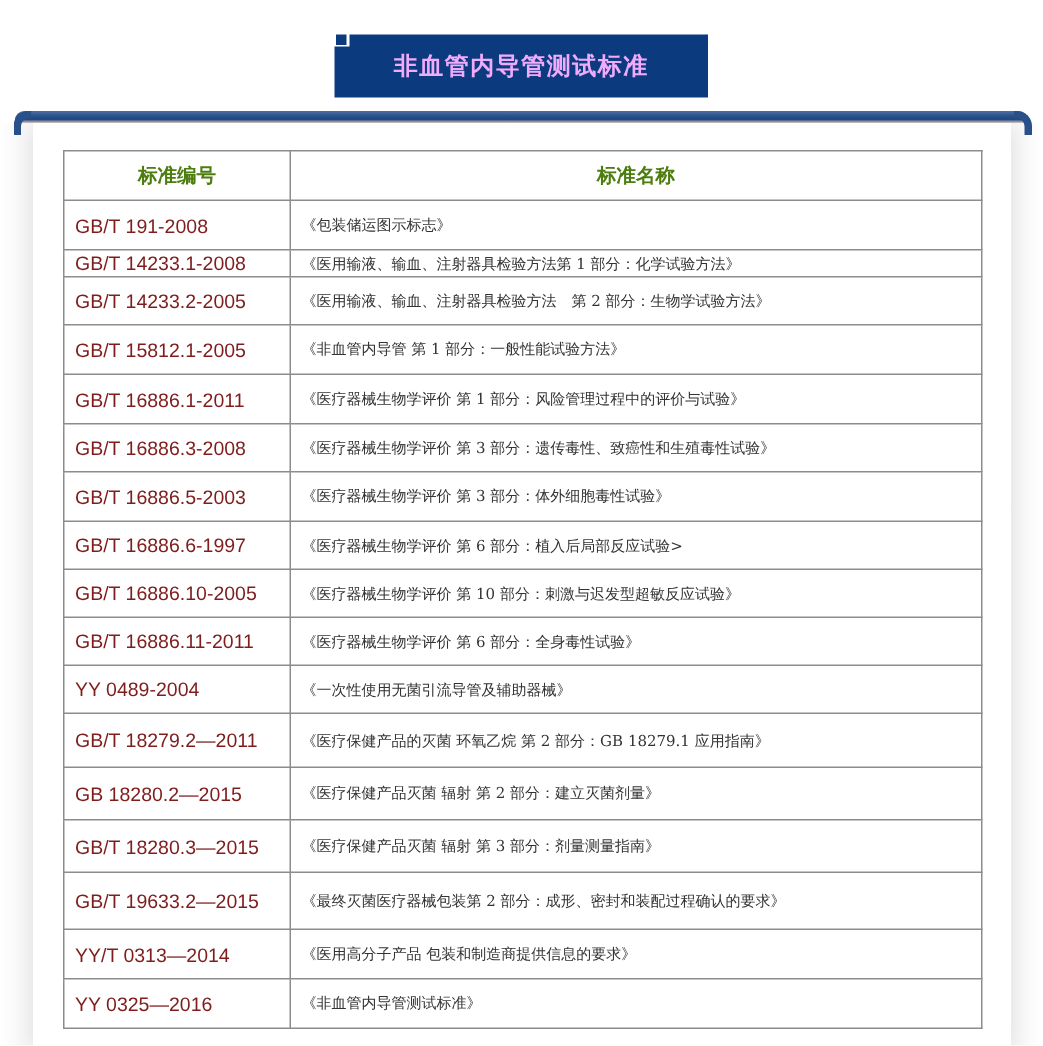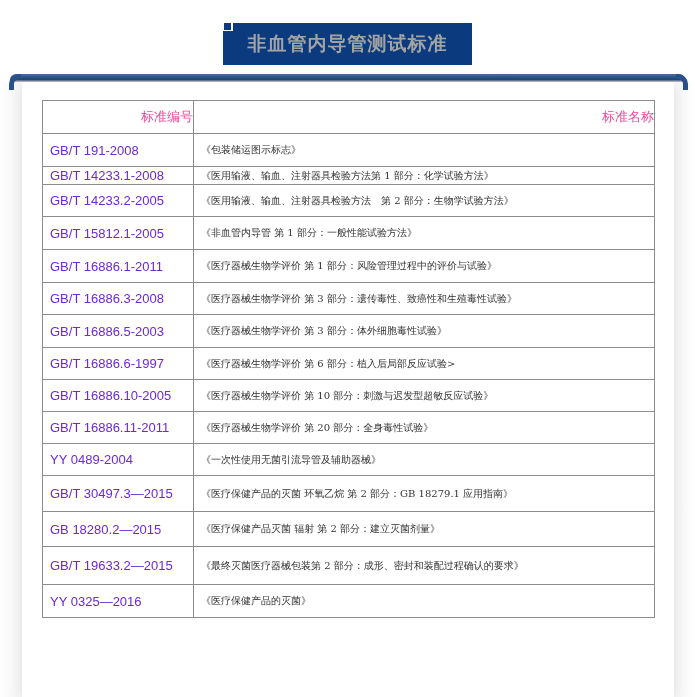--- a/index.html
+++ b/index.html
@@ -36,24 +36,24 @@
   .title-corner::after {
     content: "";
     position: absolute;
     left: 3px;
     top: 2px;
     width: 7px;
     height: 7px;
     background: #0b3a7e;
   }
   .title-text {
-    color: #a3a3a3;
+    color: #f0abfc;
     font-family: "DejaVu Serif", "Liberation Serif", serif;
     font-weight: bold;
-    font-size: 19px;
+    font-size: 16px;
     letter-spacing: 1px;
   }
   .bar {
     position: absolute;
     left: 10px;
     top: 74px;
     width: 675px;
     height: 8px;
     background: linear-gradient(to bottom, #4d6fa3 0%, #2a508a 45%, #1e4680 70%, #d8c6c0 100%);
     border-radius: 6px 6px 0 0;
@@ -110,30 +110,30 @@
     left: 42px;
     top: 100px;
     width: 612px;
     border-collapse: collapse;
     table-layout: fixed;
   }
   table.std td, table.std th {
     border: 1px solid #8c8c8c;
     padding: 0 0 0 7px;
     font-size: 13px;
-    color: #6d28d9;
+    color: #7f1d1d;
     text-align: left;
     white-space: nowrap;
     overflow: hidden;
   }
   table.std th {
     font-family: "DejaVu Serif", "Liberation Serif", serif;
-    font-weight: normal;
-    text-align: right;
-    color: #ec4899;
+    font-weight: bold;
+    text-align: center;
+    color: #4d7c0f;
     height: 32px;
     padding: 0;
   }
   table.std td.code {
     font-family: "Liberation Sans", "DejaVu Sans", sans-serif;
   }
   table.std td.name {
     font-family: "DejaVu Serif", "Liberation Serif", serif;
     color: #333333;
     font-size: 10px;
@@ -199,36 +199,44 @@
       <tr style="height: 32px; margin-top: 20px;">
         <td class="code">GB/T 16886.6-1997</td>
         <td class="name">《医疗器械生物学评价 第 6 部分：植入后局部反应试验&gt;</td>
       </tr>
       <tr style="height: 32px;">
         <td class="code">GB/T 16886.10-2005</td>
         <td class="name">《医疗器械生物学评价 第 10 部分：刺激与迟发型超敏反应试验》</td>
       </tr>
       <tr style="height: 32px;">
         <td class="code">GB/T 16886.11-2011</td>
-        <td class="name">《医疗器械生物学评价 第 20 部分：全身毒性试验》</td>
+        <td class="name">《医疗器械生物学评价 第 6 部分：全身毒性试验》</td>
       </tr>
       <tr style="height: 32px;">
         <td class="code">YY 0489-2004</td>
         <td class="name">《一次性使用无菌引流导管及辅助器械》</td>
       </tr>
       <tr style="height: 36px;">
-        <td class="code">GB/T 30497.3—2015</td>
+        <td class="code">GB/T 18279.2—2011</td>
         <td class="name">《医疗保健产品的灭菌 环氧乙烷 第 2 部分：GB 18279.1 应用指南》</td>
       </tr>
       <tr style="height: 35px;">
         <td class="code">GB 18280.2—2015</td>
         <td class="name">《医疗保健产品灭菌 辐射 第 2 部分：建立灭菌剂量》</td>
       </tr>
+      <tr style="height: 35px;">
+        <td class="code">GB/T 18280.3—2015</td>
+        <td class="name">《医疗保健产品灭菌 辐射 第 3 部分：剂量测量指南》</td>
+      </tr>
       <tr style="height: 38px; padding-left: 27px;">
         <td class="code">GB/T 19633.2—2015</td>
         <td class="name">《最终灭菌医疗器械包装第 2 部分：成形、密封和装配过程确认的要求》</td>
       </tr>
       <tr style="height: 33px;">
+        <td class="code">YY/T 0313—2014</td>
+        <td class="name">《医用高分子产品 包装和制造商提供信息的要求》</td>
+      </tr>
+      <tr style="height: 33px;">
         <td class="code">YY 0325—2016</td>
-        <td class="name">《医疗保健产品的灭菌》</td>
+        <td class="name">《非血管内导管测试标准》</td>
       </tr>
     </tbody>
 </table>
 
 </body></html>

